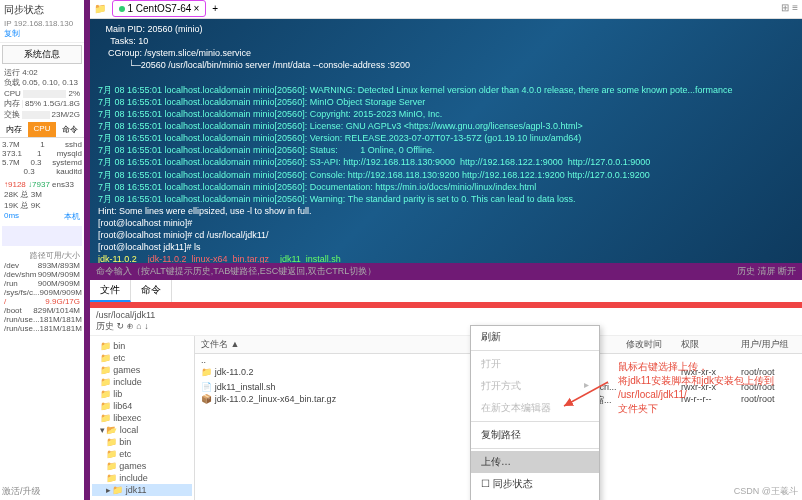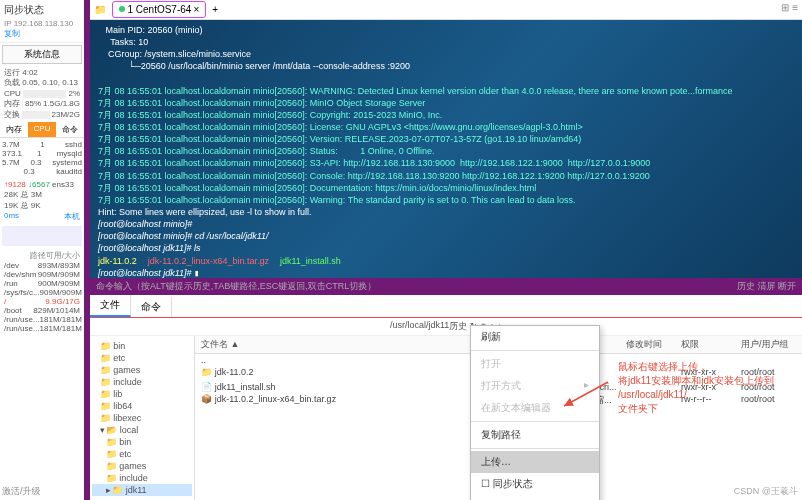--- a/index.html
+++ b/index.html
@@ -28,34 +28,34 @@
 .disk-row { display: flex; justify-content: space-between; color: #555; }
 .main { flex: 1; display: flex; flex-direction: column; }
 .top-tabs { height: 20px; background: #fff; border-bottom: 1px solid #ddd; display: flex; align-items: center; padding: 0 4px; gap: 6px; }
 .top-tab { display: flex; align-items: center; gap: 2px; font-size: 10px; padding: 2px 6px; border: 1px solid #d946ef; border-radius: 3px; }
 .top-tab .dot { width: 6px; height: 6px; border-radius: 50%; background: #2ecc71; }
 .terminal { background: #0a2540; background: linear-gradient(135deg, #0e3a5e 0%, #1a5b8a 50%, #0e3a5e 100%); color: #fff; font-family: "Consolas", monospace; font-size: 9px; padding: 4px 8px; line-height: 1.35; height: 260px; overflow: hidden; white-space: pre; }
 .term-cyan { color: #6fd; }
 .term-yellow { color: #ff6; }
 .term-green { color: #6f6; }
 .term-red { color: #f66; }
-.term-white { color: #fff; font-style: italic; }
+.term-white { color: #fff; }
 .hint-bar { background: #701a75; color: #aaa; font-size: 9px; padding: 2px 6px; display: flex; justify-content: space-between; }
 .file-panel { flex: 1; background: #fff; display: flex; flex-direction: column; }
-.file-tabs { display: flex; border-bottom: 1px solid #ef4444; font-size: 10px; align-items: flex-end; }
+.file-tabs { display: flex; border-bottom: 6px solid #ef4444; font-size: 10px; }
 .file-tab { padding: 3px 10px; border-right: 1px solid #ddd; }
 .file-tab.active { background: #fff; border-bottom: 2px solid #1e90ff; }
 .file-body { flex: 1; display: flex; }
 .tree { width: 105px; border-right: 1px solid #ddd; font-size: 9px; padding: 4px 2px; overflow: hidden; }
 .tree-item { padding: 1px 0 1px 8px; display: flex; align-items: center; gap: 2px; color: #555; }
 .tree-item.l1 { padding-left: 14px; }
 .tree-item.sel { background: #cce5ff; }
 .folder-icon { color: #f7931e; }
 .file-list { flex: 1; display: flex; flex-direction: column; }
-.breadcrumb { padding: 2px 6px; font-size: 9px; color: #555; border-bottom: 1px solid #eee; display: flex; justify-content: center; }
+.breadcrumb { padding: 2px 6px; font-size: 9px; color: #555; border-bottom: 1px solid #eee; display: flex; justify-content: flex-end; flex-direction: column; }
 .list-header { display: flex; font-size: 9px; color: #555; border-bottom: 1px solid #ddd; padding: 2px 6px; background: #fafafa; }
 .col-name { flex: 2; }
 .col-size { width: 55px; text-align: right; }
 .col-type { width: 55px; }
 .col-date { width: 55px; }
 .col-perm { width: 60px; }
 .col-owner { width: 55px; }
 .list-row { display: flex; font-size: 9px; padding: 1px 6px; color: #444; }
 .context-menu { position: absolute; left: 470px; top: 325px; width: 130px; background: #fff; border: 1px solid #bbb; box-shadow: 2px 2px 6px rgba(0,0,0,0.2); font-size: 10px; z-index: 10; }
 .menu-item { padding: 4px 10px; color: #333; }
@@ -119,21 +119,21 @@
           <span>0.3</span>
           <span>systemd</span>
         </div>
       <div class="proc-row">
           <span></span>
           <span>0.3</span>
           <span>kauditd</span>
         </div>
     </div>
     <div class="net-stats">
-      <div><span class="net-up">↑9128</span> <span class="net-down">↓6567</span> <span>ens33</span></div>
+      <div><span class="net-up">↑9128</span> <span class="net-down">↓7937</span> <span>ens33</span></div>
       <div>28K  总  3M</div>
       <div>19K  总  9K</div>
       <div style="color:#1e90ff"><span>0ms</span> <span style="float:right;color:#1e90ff">本机</span></div>
     </div>
     <div style="height:20px;background:#eef;margin:2px"></div>
     <div class="disk-section">
       <div class="disk-header">
           <span>路径</span>
           <span>可用/大小</span>
         </div>

